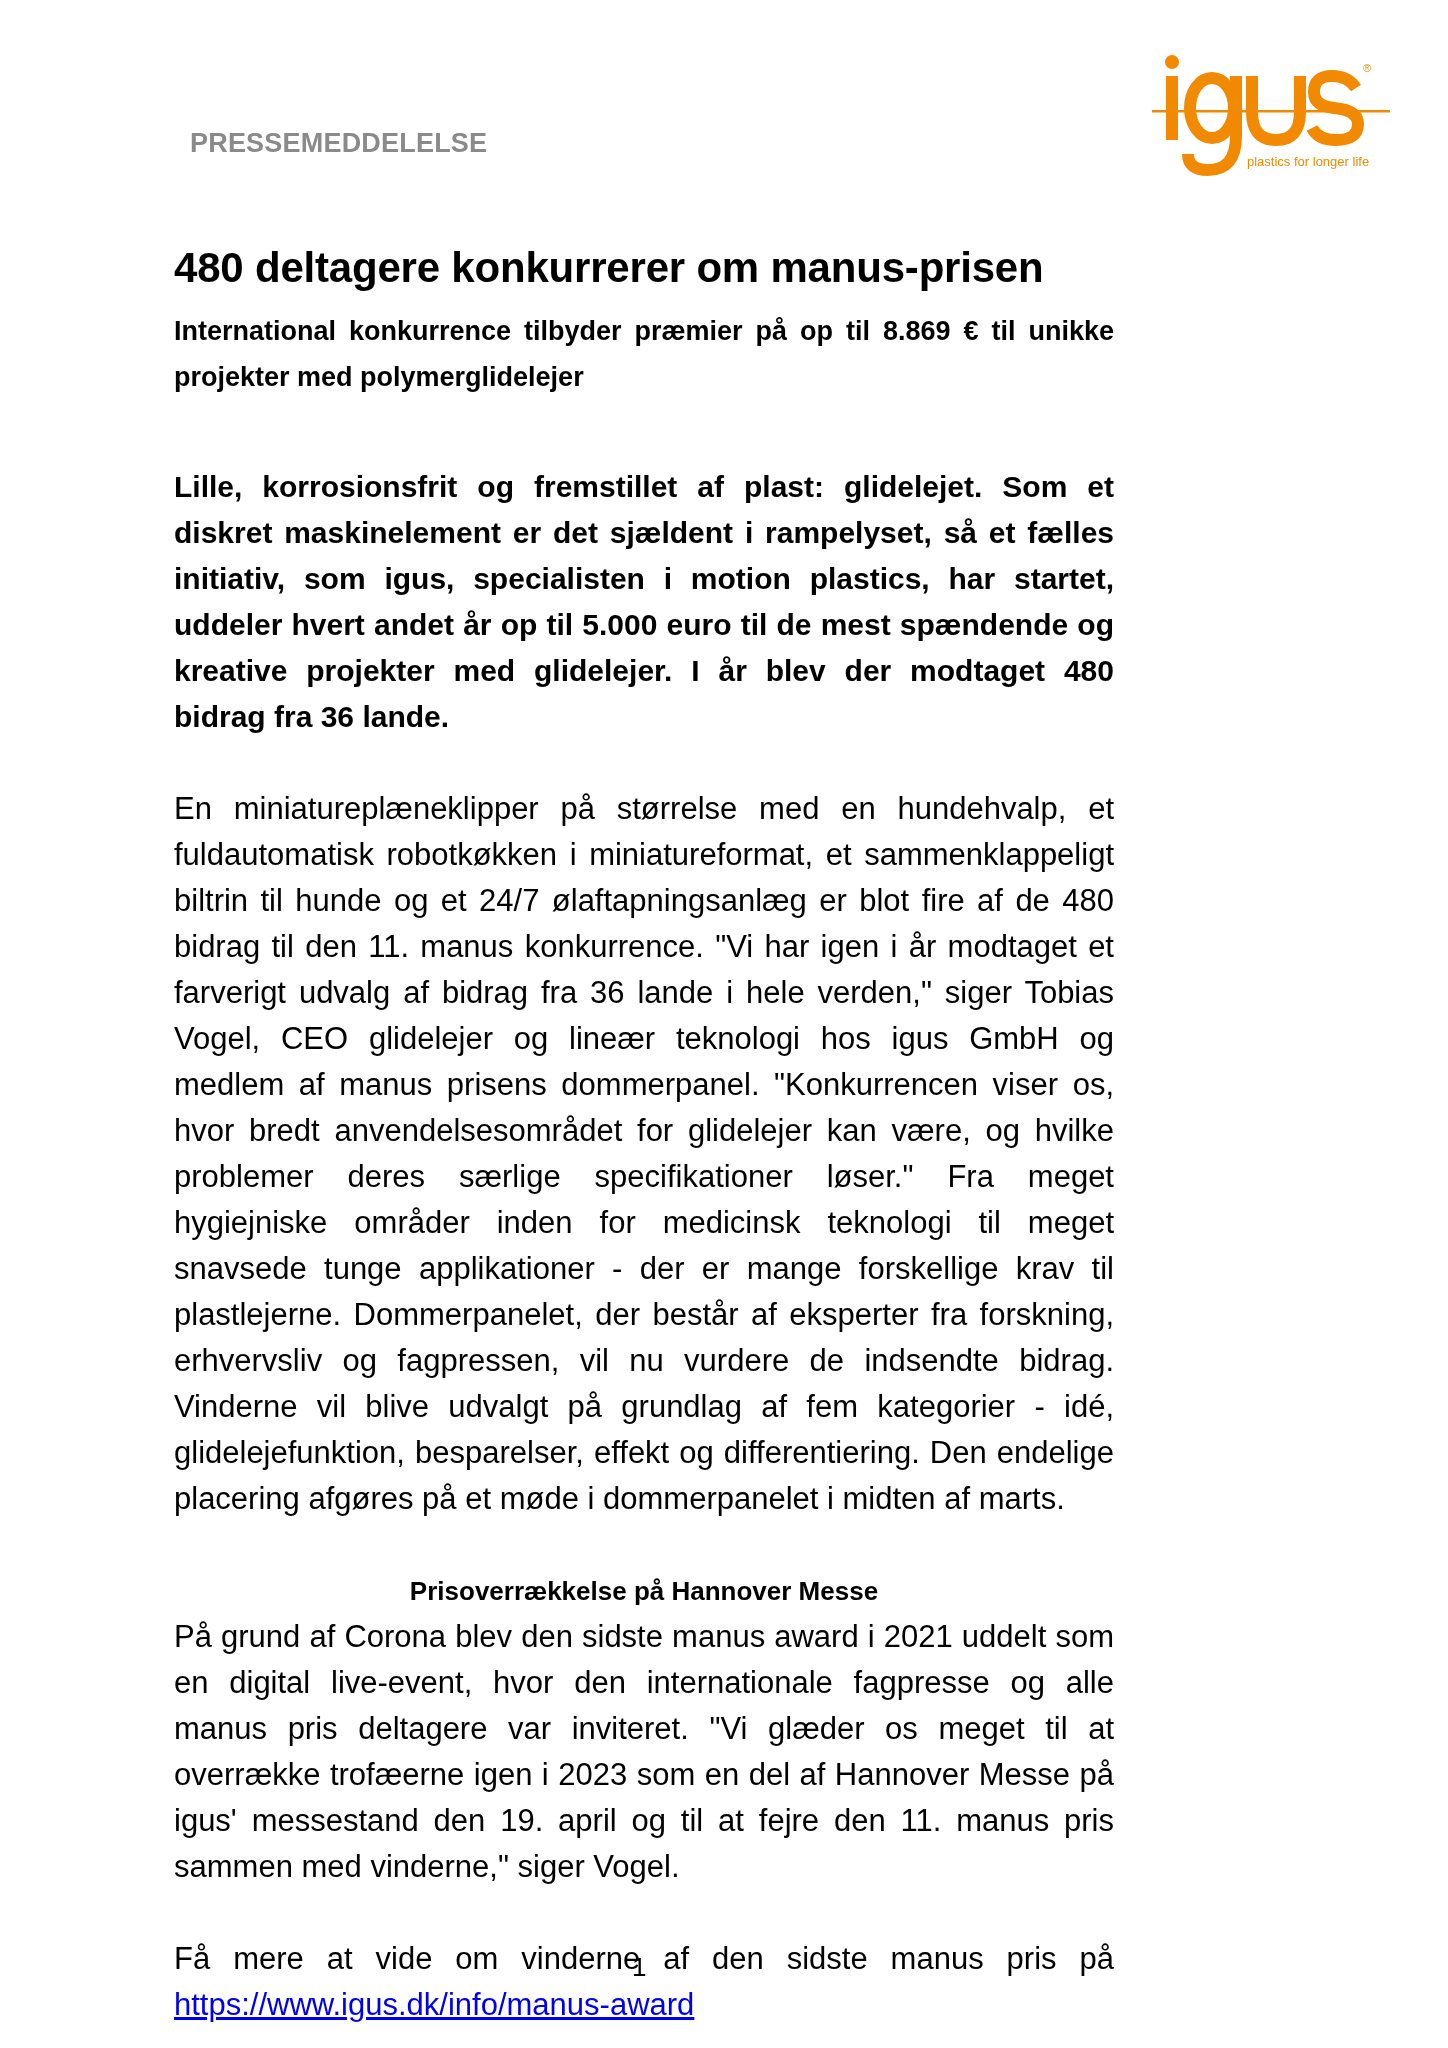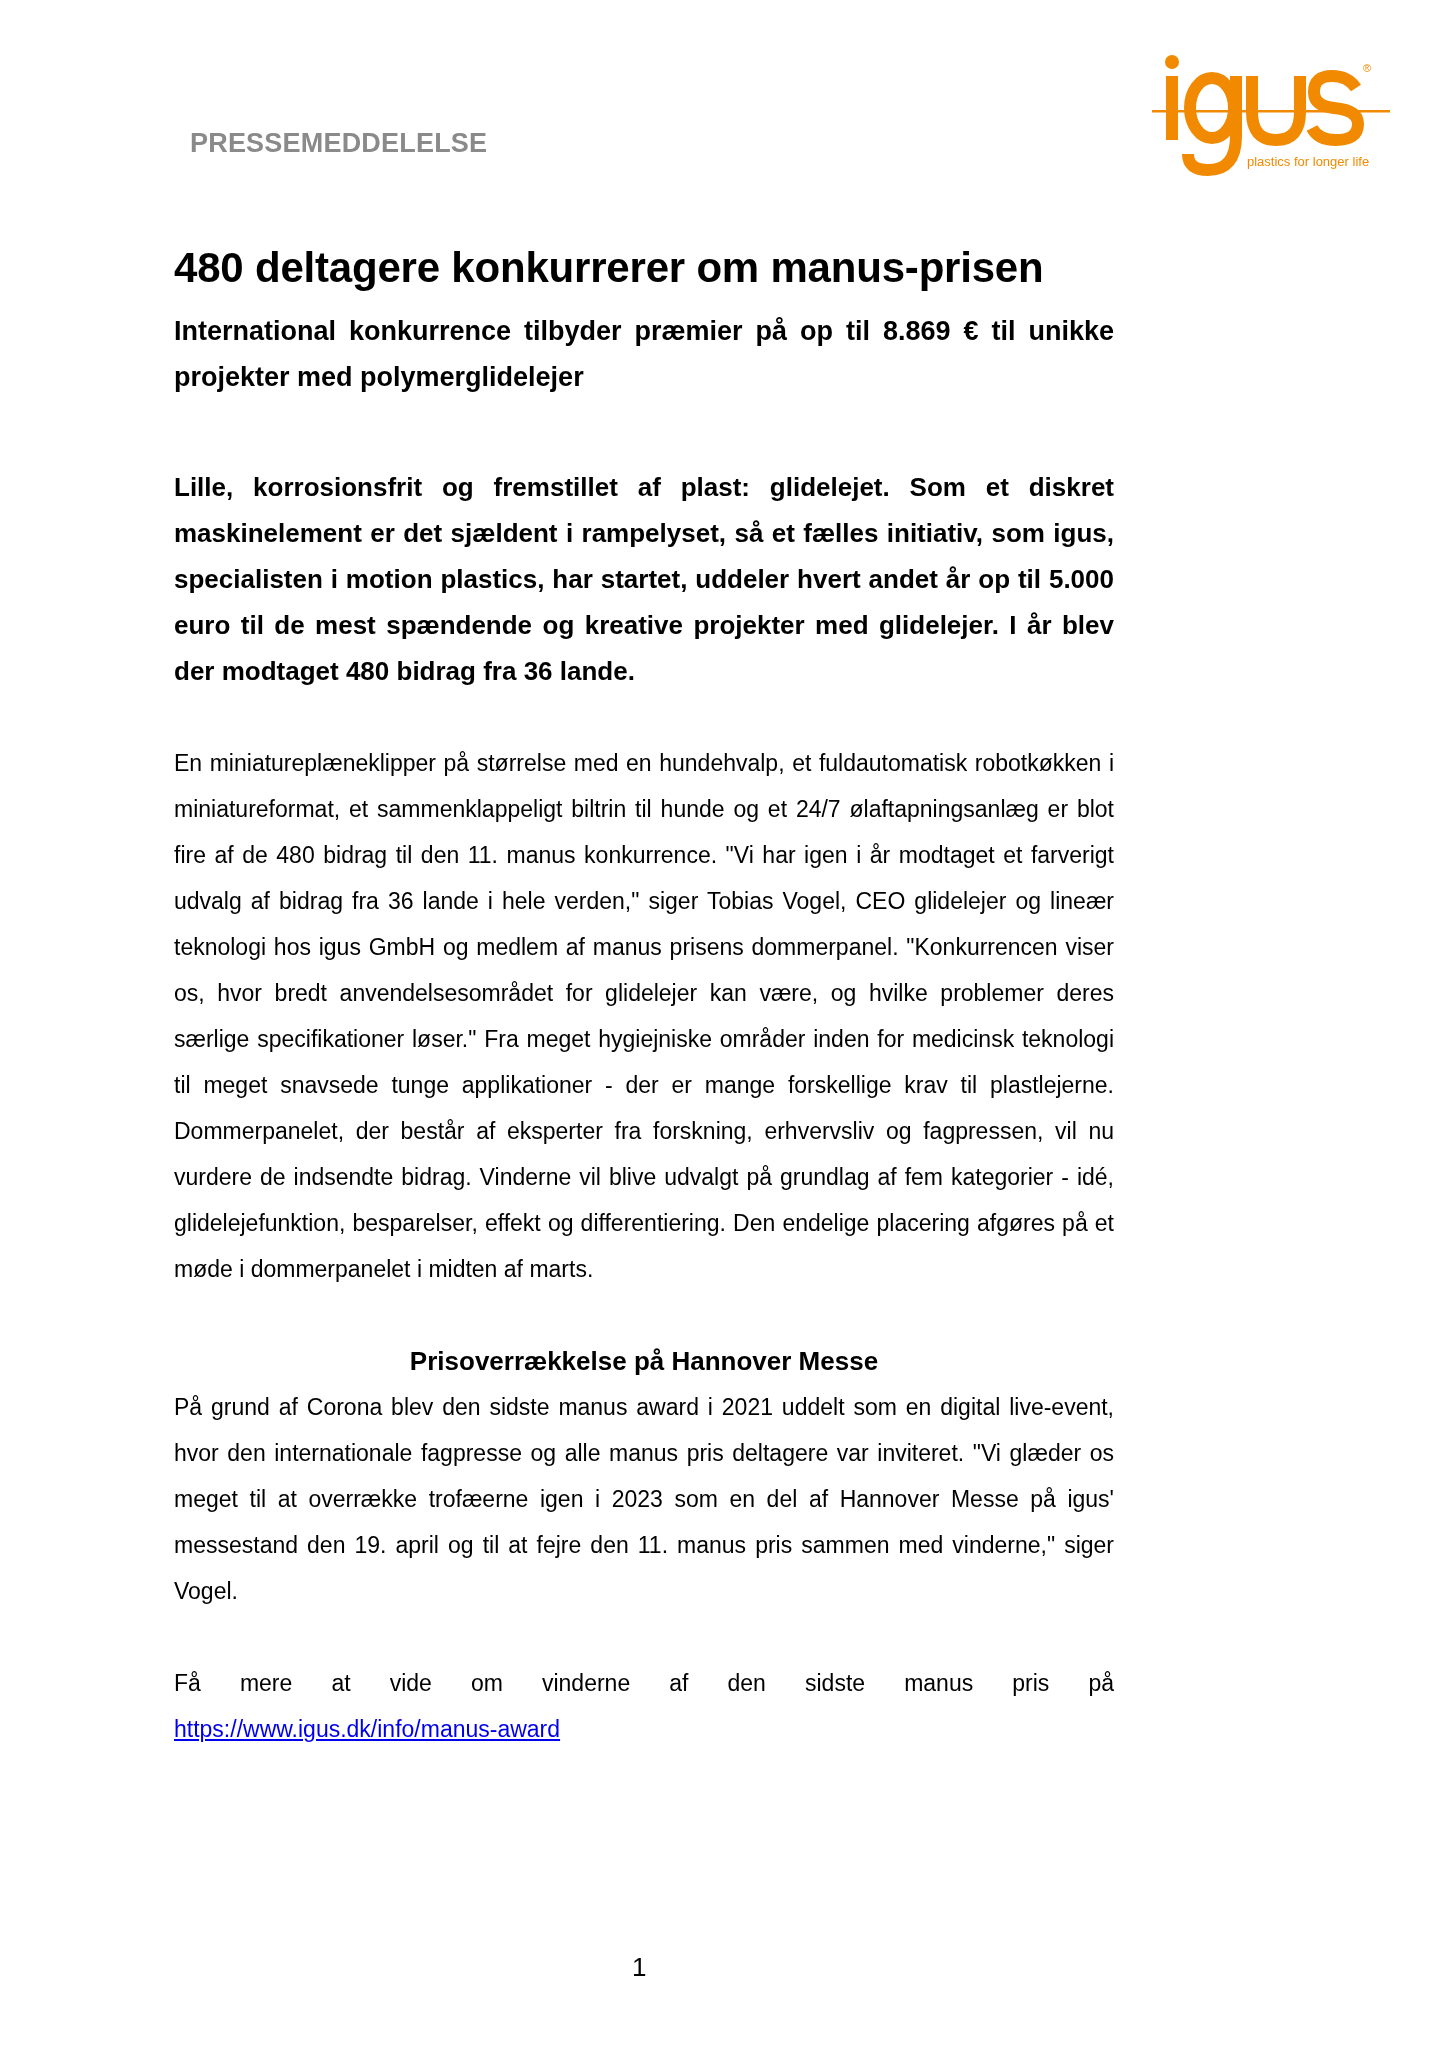--- a/index.html
+++ b/index.html
@@ -5,22 +5,22 @@
     html, body { margin: 0; padding: 0; background: #ffffff; }
     body { width: 1448px; height: 2048px; position: relative; overflow: hidden;
            font-family: "Liberation Sans", sans-serif; color: #000; }
     .page { position: absolute; left: 0; top: 0; width: 1448px; height: 2048px; background:#fff; }
     .doc-label { position: absolute; left: 174px; top: 112px; font-size: 27px; font-weight: bold;
                  color: #8a8a8a; letter-spacing: 0.2px; margin: 16px; }
     .logo { position: absolute; left: 1148px; top: 50px; width: 250px; height: 135px; }
     .content { position: absolute; left: 174px; top: 240px; width: 940px; }
     h1.title { font-size: 42px; font-weight: bold; margin: 0; line-height: 56px; letter-spacing: -0.2px; }
     .subtitle { font-size: 27px; font-weight: bold; line-height: 46px; margin: 12px 0 0 0; text-align: justify; }
-    .lead { font-size: 26px; font-weight: bold; line-height: 46px; margin: 64px 0 0 0; text-align: justify; }
-    .para { font-size: 23px; line-height: 46px; margin: 46px 0 0 0; text-align: justify; }
+    .lead { font-size: 30px; font-weight: bold; line-height: 46px; margin: 64px 0 0 0; text-align: justify; }
+    .para { font-size: 31px; line-height: 46px; margin: 46px 0 0 0; text-align: justify; }
     .section-heading { font-size: 26px; font-weight: bold; line-height: 46px; margin: 46px 0 0 0; text-align: center; }
     .para.tight { margin-top: 0; }
     a.link { color: #0000ee; }
     .page-number { position: absolute; left: 632px; top: 1952px; font-size: 26px; margin: 0; }
   </style>
 </head>
 <body>
 
 <div class="page">
 

